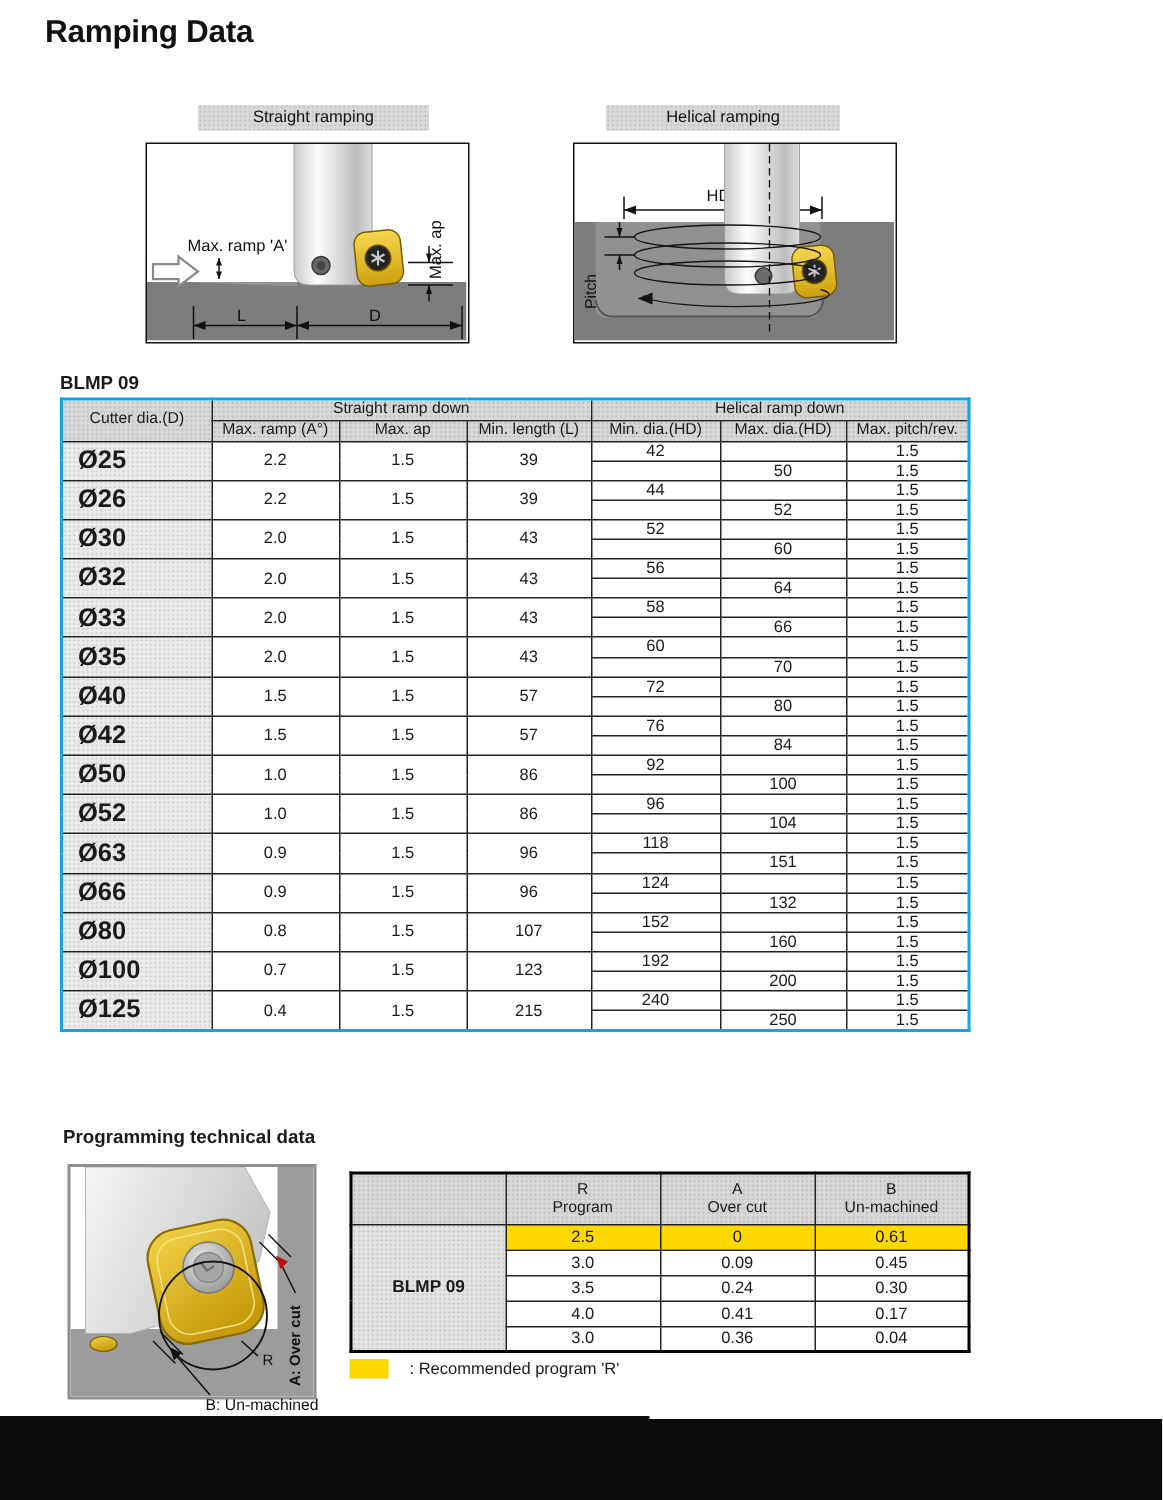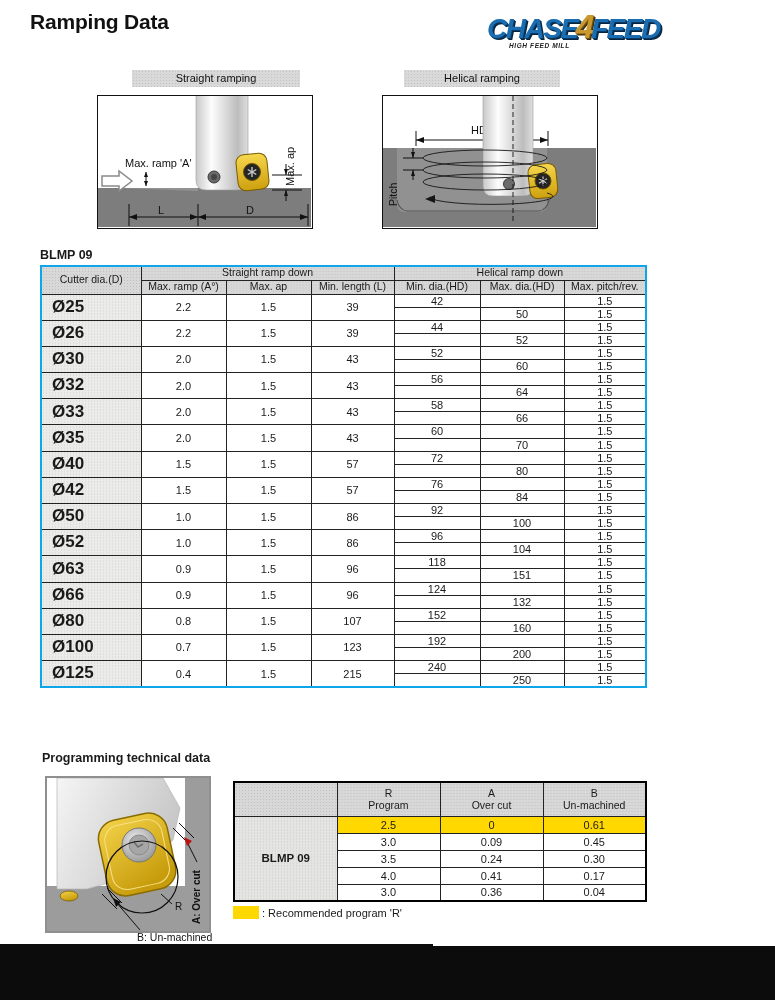--- a/index.html
+++ b/index.html
@@ -14,21 +14,21 @@
   .logo { left:487px; top:7px; width:280px; }
   .logo-main { font-style:italic; font-weight:bold; font-size:28px; letter-spacing:-1.5px; color:#1b6db2;
                text-shadow:1px 1px 0 #0a3a63, 2px 2px 0 #06243d; white-space:nowrap; }
   .logo-four { color:#c9992f; font-size:34px; text-shadow:1px 1px 0 #6b4e10, 2px 2px 0 #3c2b07; margin:0 -2px; }
   .logo-tagline { font-size:6.5px; font-style:italic; font-weight:bold; letter-spacing:0.6px; color:#222; margin:-4px 0 0 22px; }
 
   
   .diag-label { height:17px; line-height:17px; text-align:center; font-size:11px; color:#111;
                 background-color:#d9d9d9;
                 background-image:radial-gradient(#c2c2c2 0.7px, rgba(0,0,0,0) 0.8px); background-size:3px 3px; }
-  .diag-label.straight { left:132px; top:70px; width:168px; }
+  .diag-label.straight { left:132px; top:70px; width:154px; }
   .diag-label.helical  { left:404px; top:70px; width:156px; }
   .diag-box { border:1.2px solid #111; background:#fff; }
   .diag-box.left  { left:97px;  top:95px; width:216px; height:134px; }
   .diag-box.right { left:382px; top:95px; width:216px; height:134px; }
   .diag-box svg { display:block; }
 
   
   .blmp-title { left:40px; top:248px; font-size:12.5px; font-weight:bold; }
   .unit-note  { left:40px; top:250px; width:605px; text-align:right; font-size:10.5px; }
   table.ramping { position:absolute; left:40px; top:265px; width:605px; border-collapse:collapse;
@@ -57,38 +57,34 @@
                background-image:radial-gradient(#c0c0c0 0.7px, rgba(0,0,0,0) 0.8px); background-size:3px 3px; }
   table.prog td { font-size:11px; height:17px; background:#fff; }
   table.prog td.plabel { font-weight:bold; font-size:11.5px;
                background-color:#e4e4e2;
                background-image:radial-gradient(#cbcbc9 0.7px, rgba(0,0,0,0) 0.8px); background-size:3px 3px; }
   table.prog tbody tr:first-child td { border-top:1.5px solid #000;margin-left:46px; }
   table.prog tr.hl td:not(.plabel) { background:var(--hl,#ffd800); background-image:none; }
 
   .legend { left:233px; top:906px; display:flex; align-items:center; }
   .legend-swatch { width:26px; height:13px; background:var(--hl,#ffd800); }
-  .legend-text { font-size:11px; margin-left:3px; }
+  .legend-text { font-size:11px; margin-left:14px; }
 
   
   .footer-bar { left:0; top:944px; width:775px; height:56px; background:#0c0c0c; }
   .footer-notch { left:433px; top:944px; width:342px; height:2px; background:#ffffff; }
 
   svg text { font-family:"Liberation Sans","DejaVu Sans",sans-serif; fill:#111; }
 </style>
 </head>
 <body>
 
 <div id="page">
 
   <div class="abs page-title">Ramping Data</div>
-  <div class="abs logo">
-    <div class="logo-main"><span>CHASE</span><span class="logo-four">4</span><span>FEED</span></div>
-    <div class="logo-tagline">HIGH FEED MILL</div>
-  </div>
 
   <div class="abs diag-label straight">Straight ramping</div>
   <div class="abs diag-label helical">Helical ramping</div>
 
   <div class="abs diag-box left">
     <svg width="213" height="131" viewBox="0 0 213 131">
       <defs>
         <linearGradient id="shankG" x1="0" y1="0" x2="1" y2="0">
           <stop offset="0" stop-color="#c9c9c9"></stop>
             <stop offset="0.3" stop-color="#fdfdfd"></stop>

